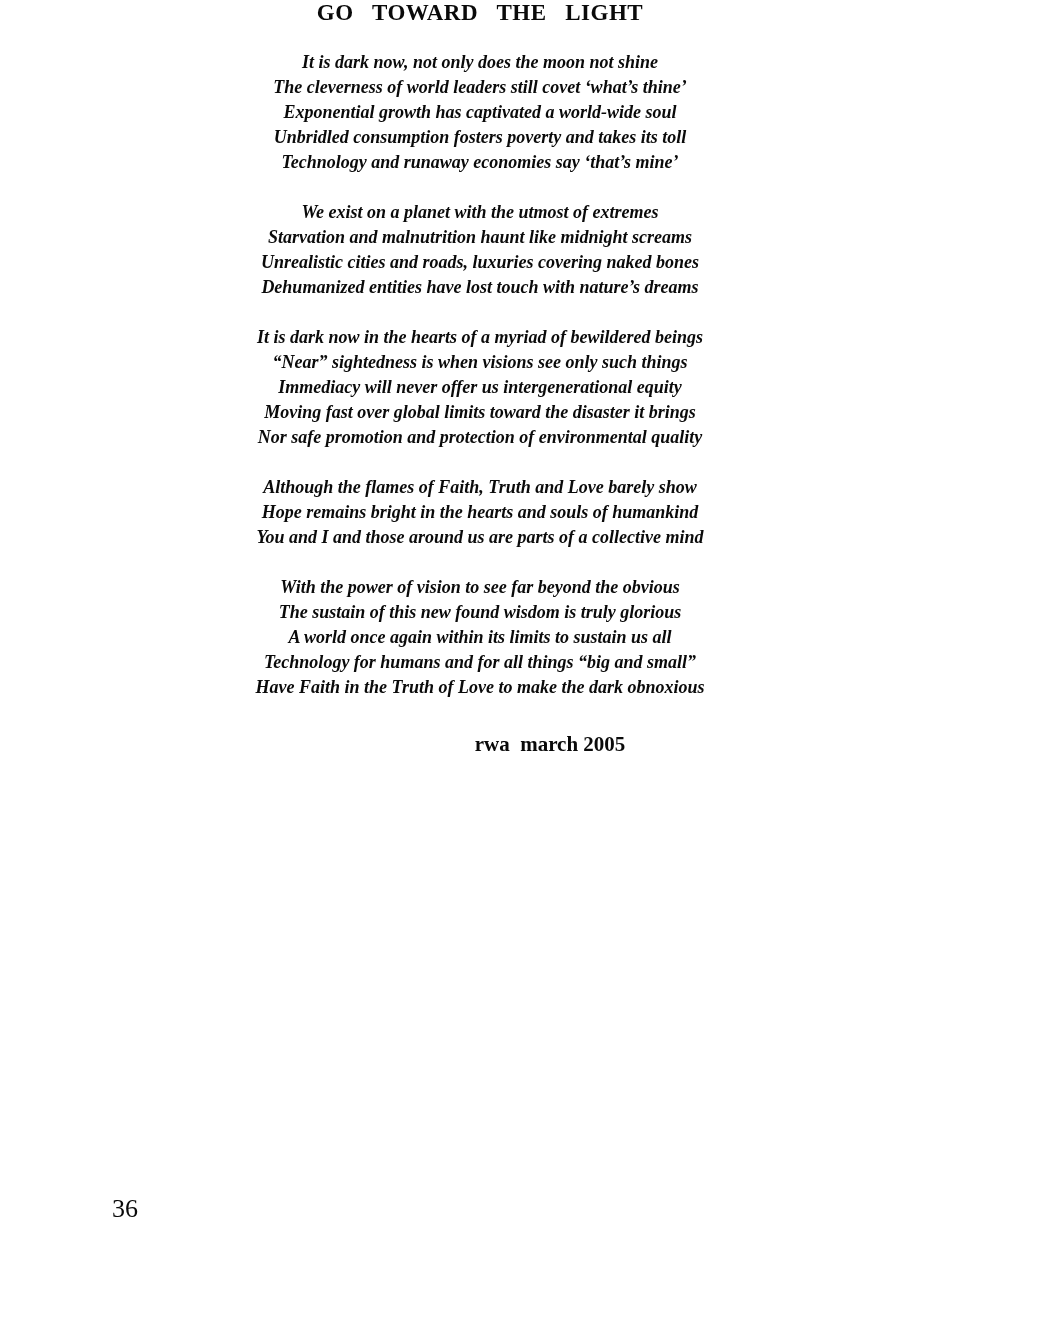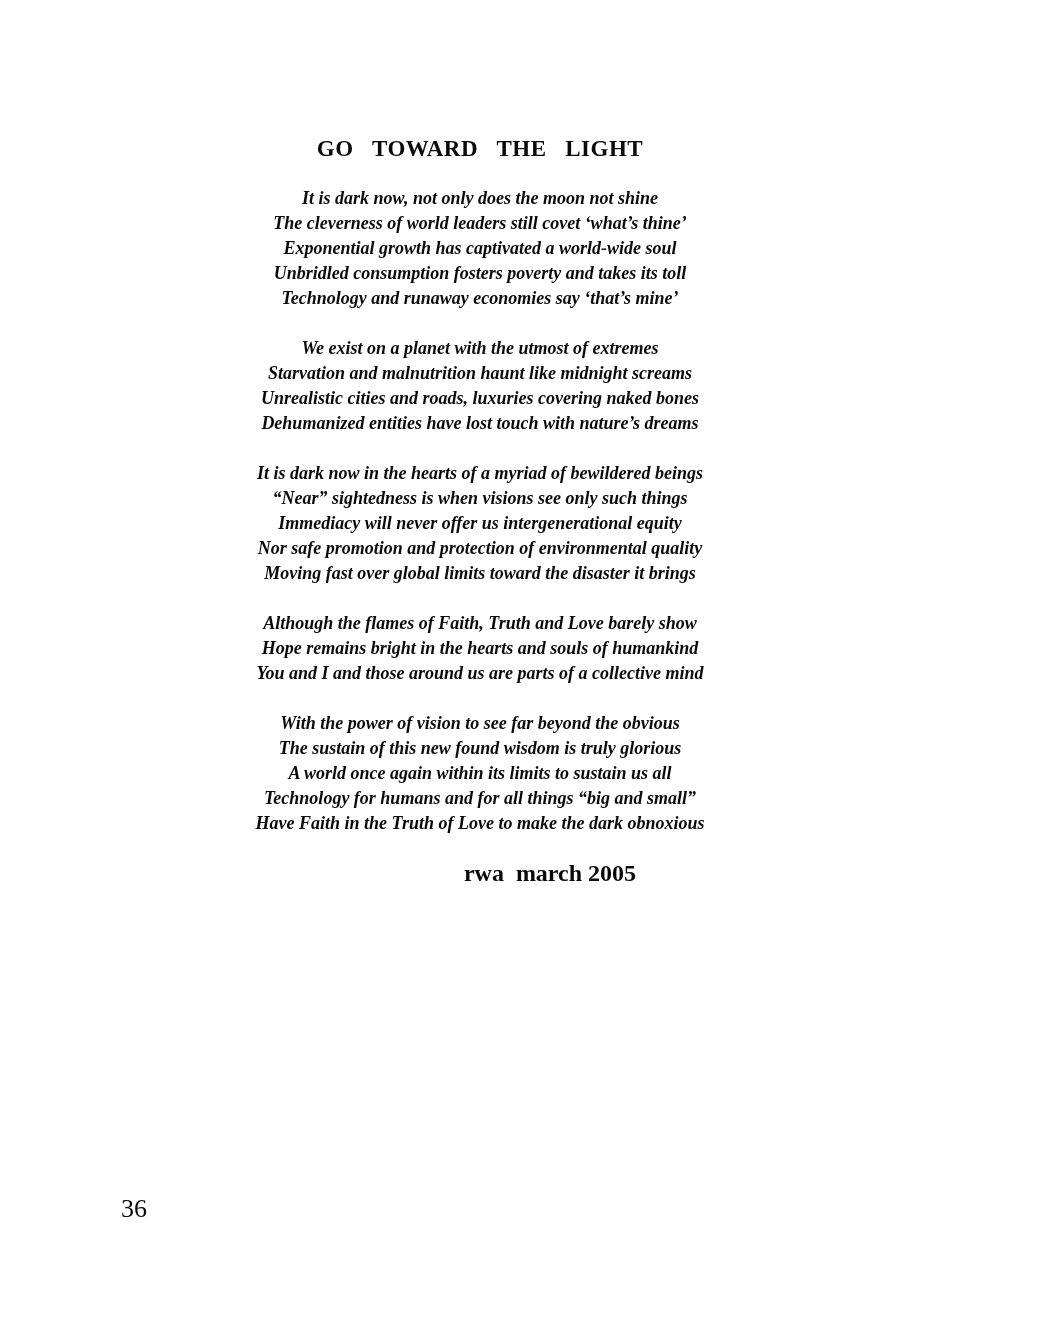--- a/index.html
+++ b/index.html
@@ -7,24 +7,23 @@
     width: 1050px;
     height: 1339px;
     background: #ffffff;
     position: relative;
     font-family: "Liberation Serif", serif;
     color: #0a0a0a;
     overflow: hidden;
   }
   .content {
     position: absolute;
-    top: 12px;
+    top: 0;
     left: 0;
     width: 960px;          
-    padding-top: 124px;
   }
   .poem-title {
     margin: 0 0 25px 0;
     text-align: center;
     font-size: 23px;
     font-weight: bold;
     line-height: 25px;
     letter-spacing: 0.5px;
     white-space: pre;      
   }
@@ -33,30 +32,30 @@
     text-align: center;
     font-size: 18px;
     font-weight: bold;
     font-style: italic;
     line-height: 25px;
   }
   .poem-line { white-space: nowrap; }
   .signature {
     position: relative;
     left: 70px;            
-    margin-top: 25px;
+    margin-top: 32px;
     text-align: center;
-    font-size: 24px;
+    font-size: 21px;
     font-weight: bold;
     line-height: 25px;
     white-space: pre;      
   }
   .page-number {
     position: absolute;
-    left: 121px;
+    left: 112px;
     top: 1195px;
     font-size: 26px;
     line-height: 28px;
   }
 </style>
 </head>
 <body>
 
 <div class="content">
 
@@ -74,22 +73,22 @@
     <div class="poem-line">We exist on a planet with the utmost of extremes</div>
     <div class="poem-line">Starvation and malnutrition haunt like midnight screams</div>
     <div class="poem-line">Unrealistic cities and roads, luxuries covering naked bones</div>
     <div class="poem-line">Dehumanized entities have lost touch with nature’s dreams</div>
   </div>
 
   <div class="stanza">
     <div class="poem-line">It is dark now in the hearts of a myriad of bewildered beings</div>
     <div class="poem-line">“Near” sightedness is when visions see only such things</div>
     <div class="poem-line">Immediacy will never offer us intergenerational equity</div>
+    <div class="poem-line">Moving fast over global limits toward the disaster it brings</div>
     <div class="poem-line">Nor safe promotion and protection of environmental quality</div>
-    <div class="poem-line">Moving fast over global limits toward the disaster it brings</div>
   </div>
 
   <div class="stanza">
     <div class="poem-line">Although the flames of Faith, Truth and Love barely show</div>
     <div class="poem-line">Hope remains bright in the hearts and souls of humankind</div>
     <div class="poem-line">You and I and those around us are parts of a collective mind</div>
   </div>
 
   <div class="stanza">
     <div class="poem-line">With the power of vision to see far beyond the obvious</div>

